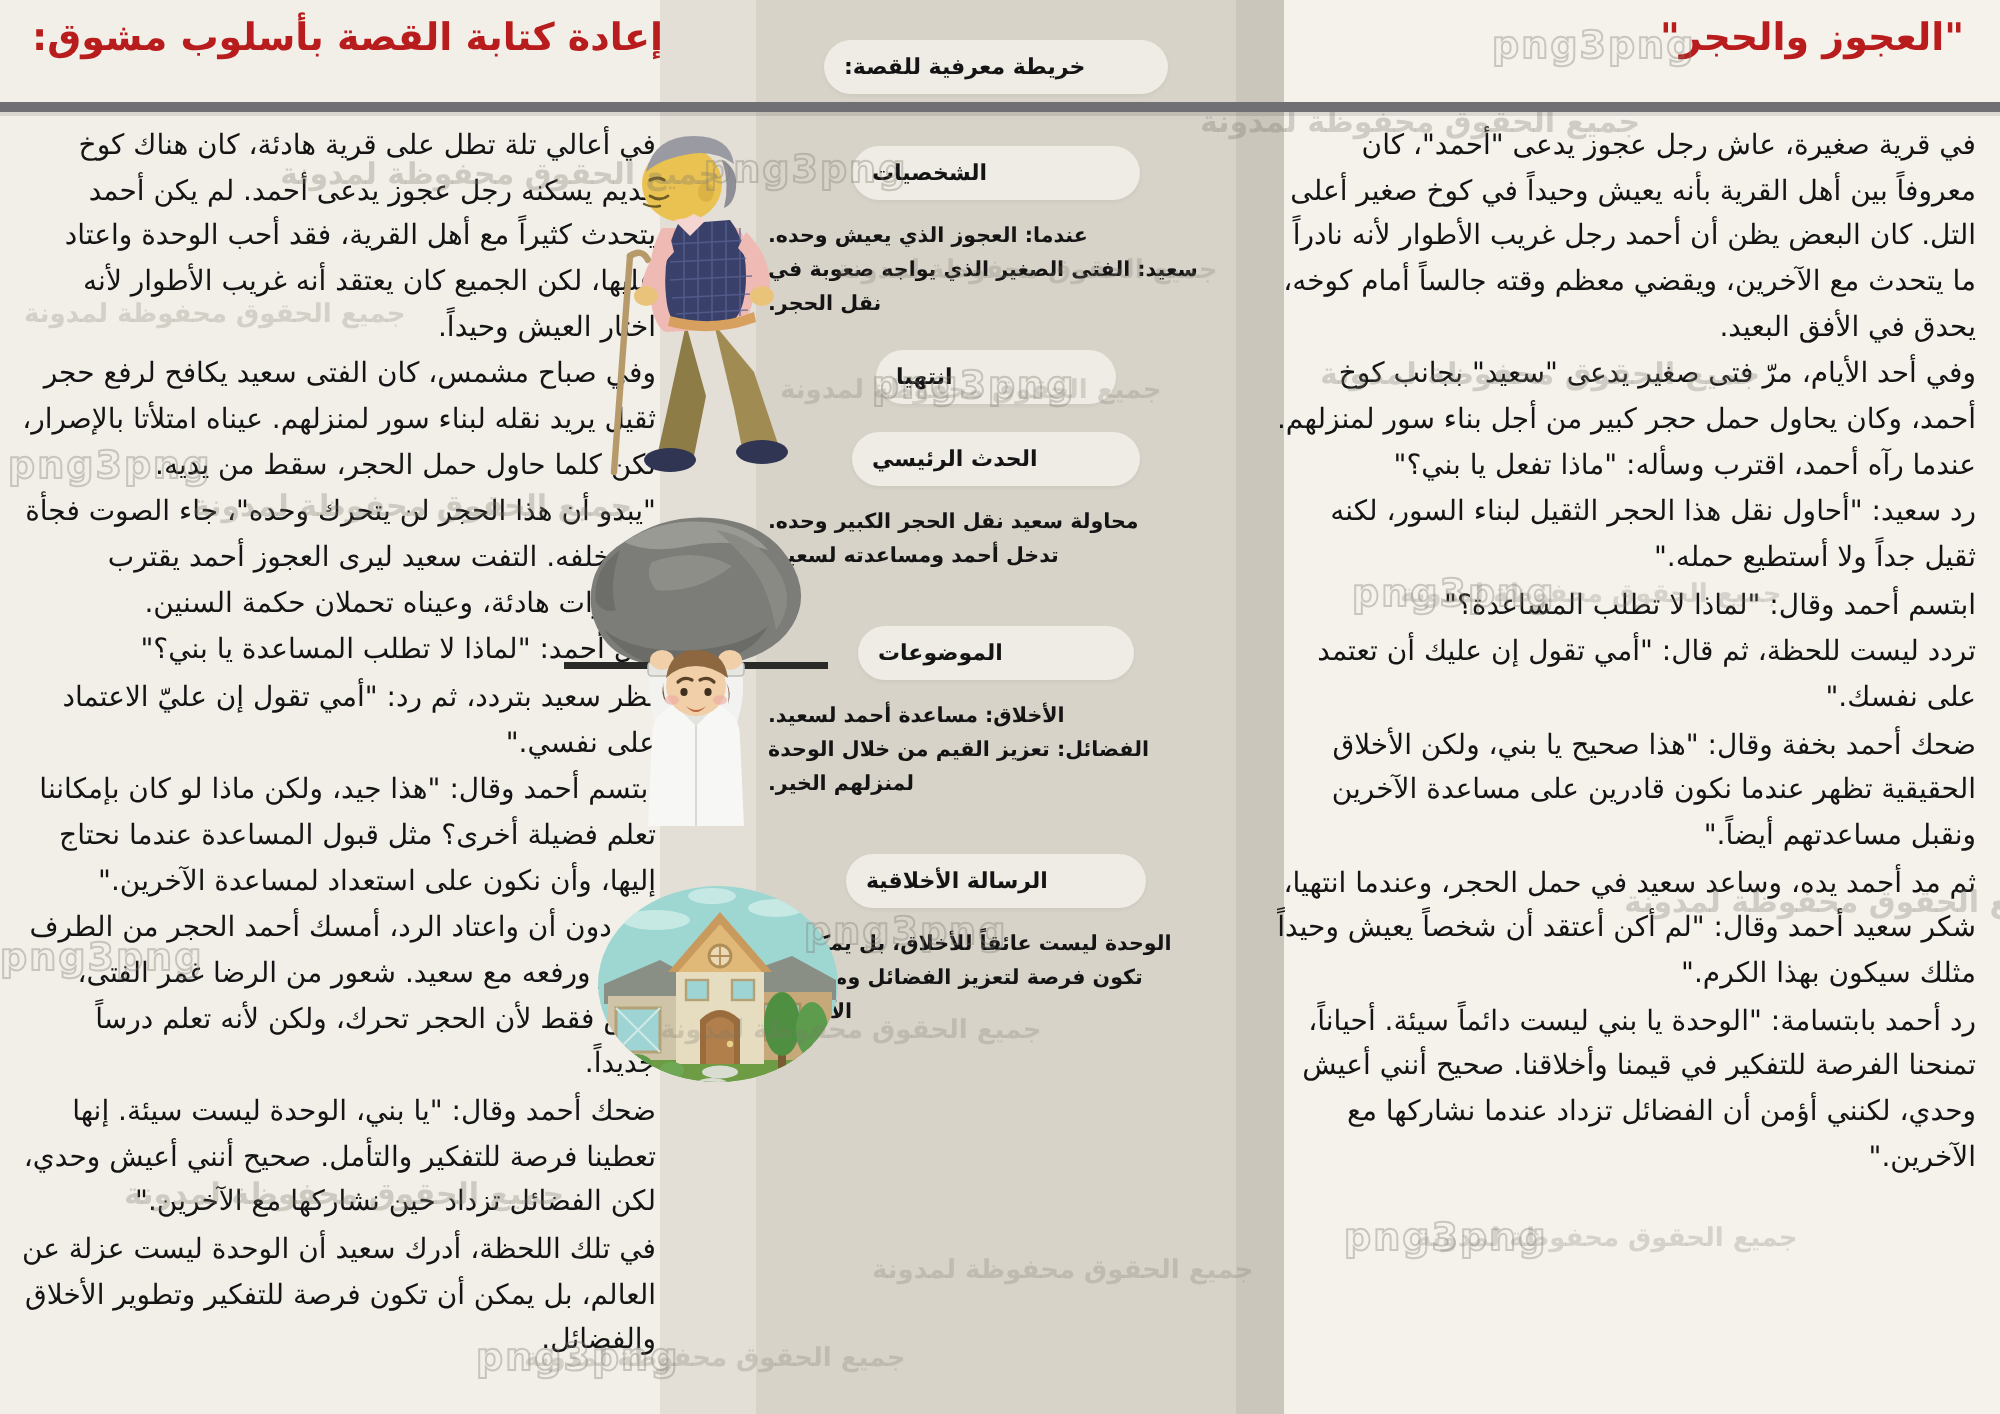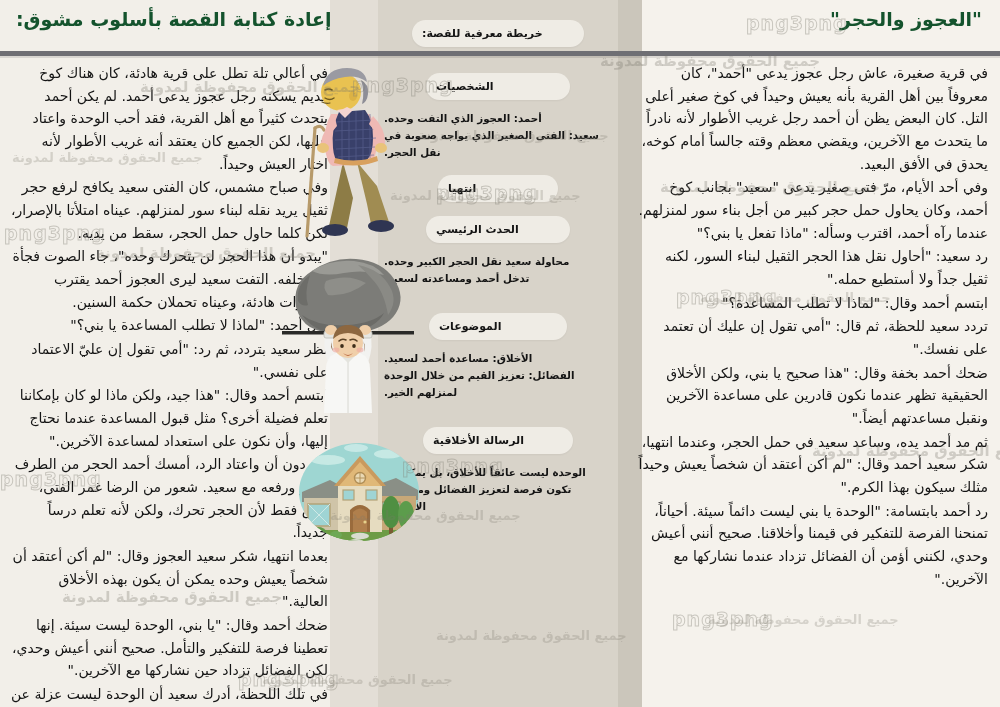--- a/index.html
+++ b/index.html
@@ -24,21 +24,21 @@
     background:#6f6f74;z-index:3;
   }
   .rule-shadow{
     position:absolute;left:0;right:0;top:56px;height:2px;
     background:rgba(0,0,0,.10);z-index:3;
   }
 
   
   .head{
     position:absolute;top:8px;z-index:5;
-    font-size:19px;font-weight:bold;color:#14532d;
+    font-size:19px;font-weight:bold;color:#b91c1c;
     letter-spacing:.5px;white-space:nowrap;
   }
   .head-left {left:16px;}
   .head-right{right:18px;}
 
   
   .col{
     position:absolute;top:62px;z-index:4;
     font-size:14px;line-height:1.62;
     color:#141414;font-weight:normal;text-align:right;
@@ -111,44 +111,43 @@
 <div class="head head-right">"العجوز والحجر"</div>
 
 <div class="col col-left">
   <p>في أعالي تلة تطل على قرية هادئة، كان هناك كوخ قديم يسكنه رجل عجوز يدعى أحمد. لم يكن أحمد يتحدث كثيراً مع أهل القرية، فقد أحب الوحدة واعتاد عليها، لكن الجميع كان يعتقد أنه غريب الأطوار لأنه اختار العيش وحيداً.</p>
   <p>وفي صباح مشمس، كان الفتى سعيد يكافح لرفع حجر ثقيل يريد نقله لبناء سور لمنزلهم. عيناه امتلأتا بالإصرار، لكن كلما حاول حمل الحجر، سقط من يديه.</p>
   <p>"يبدو أن هذا الحجر لن يتحرك وحده"، جاء الصوت فجأة من خلفه. التفت سعيد ليرى العجوز أحمد يقترب بخطوات هادئة، وعيناه تحملان حكمة السنين.</p>
   <p>قال أحمد: "لماذا لا تطلب المساعدة يا بني؟"</p>
   <p>نظر سعيد بتردد، ثم رد: "أمي تقول إن عليّ الاعتماد على نفسي."</p>
   <p>ابتسم أحمد وقال: "هذا جيد، ولكن ماذا لو كان بإمكاننا تعلم فضيلة أخرى؟ مثل قبول المساعدة عندما نحتاج إليها، وأن نكون على استعداد لمساعدة الآخرين."</p>
   <p>ثم، دون أن واعتاد الرد، أمسك أحمد الحجر من الطرف الآخر ورفعه مع سعيد. شعور من الرضا غمر الفتى، ليس فقط لأن الحجر تحرك، ولكن لأنه تعلم درساً جديداً.</p>
-  <p>بعدما انتهيا، شكر سعيد العجوز وقال: "لم أكن أعتقد أن شخصاً يعيش وحده يمكن أن يكون بهذه الأخلاق العالية."</p>
   <p>ضحك أحمد وقال: "يا بني، الوحدة ليست سيئة. إنها تعطينا فرصة للتفكير والتأمل. صحيح أنني أعيش وحدي، لكن الفضائل تزداد حين نشاركها مع الآخرين."</p>
   <p>في تلك اللحظة، أدرك سعيد أن الوحدة ليست عزلة عن العالم، بل يمكن أن تكون فرصة للتفكير وتطوير الأخلاق والفضائل.</p>
 </div>
 
 <div class="col col-right">
   <p>في قرية صغيرة، عاش رجل عجوز يدعى "أحمد"، كان معروفاً بين أهل القرية بأنه يعيش وحيداً في كوخ صغير أعلى التل. كان البعض يظن أن أحمد رجل غريب الأطوار لأنه نادراً ما يتحدث مع الآخرين، ويقضي معظم وقته جالساً أمام كوخه، يحدق في الأفق البعيد.</p>
   <p>وفي أحد الأيام، مرّ فتى صغير يدعى "سعيد" بجانب كوخ أحمد، وكان يحاول حمل حجر كبير من أجل بناء سور لمنزلهم. عندما رآه أحمد، اقترب وسأله: "ماذا تفعل يا بني؟"</p>
   <p>رد سعيد: "أحاول نقل هذا الحجر الثقيل لبناء السور، لكنه ثقيل جداً ولا أستطيع حمله."</p>
   <p>ابتسم أحمد وقال: "لماذا لا تطلب المساعدة؟"</p>
-  <p>تردد سعيد للحظة، ثم قال: "أمي تقول إن عليك أن تعتمد على نفسك."</p>
+  <p>تردد ليست للحظة، ثم قال: "أمي تقول إن عليك أن تعتمد على نفسك."</p>
   <p>ضحك أحمد بخفة وقال: "هذا صحيح يا بني، ولكن الأخلاق الحقيقية تظهر عندما نكون قادرين على مساعدة الآخرين ونقبل مساعدتهم أيضاً."</p>
   <p>ثم مد أحمد يده، وساعد سعيد في حمل الحجر، وعندما انتهيا، شكر سعيد أحمد وقال: "لم أكن أعتقد أن شخصاً يعيش وحيداً مثلك سيكون بهذا الكرم."</p>
   <p>رد أحمد بابتسامة: "الوحدة يا بني ليست دائماً سيئة. أحياناً، تمنحنا الفرصة للتفكير في قيمنا وأخلاقنا. صحيح أنني أعيش وحدي، لكنني أؤمن أن الفضائل تزداد عندما نشاركها مع الآخرين."</p>
 </div>
 
 <div class="center">
 
   <div class="pill w1">خريطة معرفية للقصة:</div>
 
   <div class="spacer-m"></div>
   <div class="pill w2">الشخصيات</div>
   <div class="centertext">
-    <div>أحمد: العجوز الذي التفت وحده.</div>
+    <div>عندما: العجوز الذي يعيش وحده.</div>
     <div>سعيد: الفتى الصغير الذي يواجه صعوبة في نقل الحجر.</div>
   </div>
 
   <div class="spacer-s"></div>
   <div class="pill w3">انتهيا</div>
 
   <div class="spacer-s"></div>
   <div class="pill w4">الحدث الرئيسي</div>
   <div class="centertext">
     <div>محاولة سعيد نقل الحجر الكبير وحده.</div>

